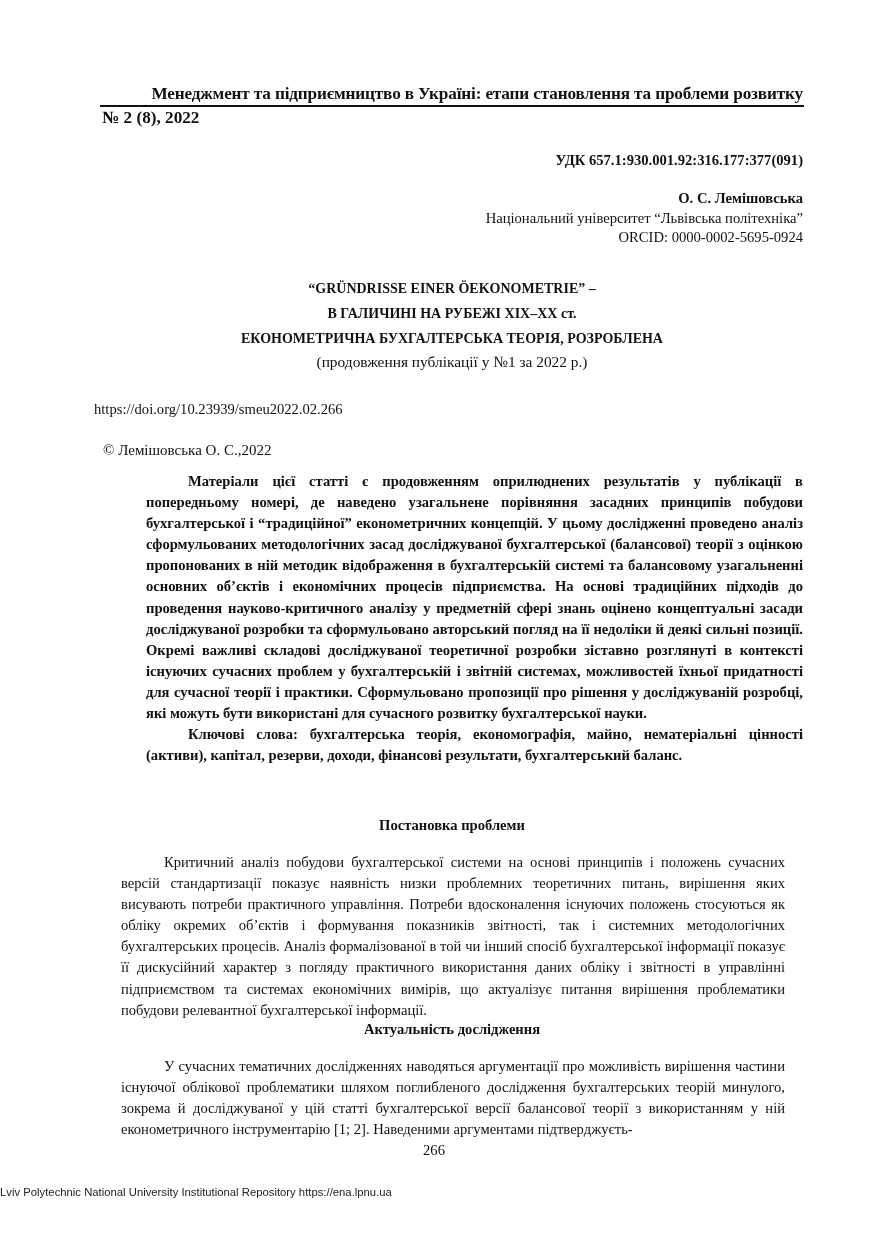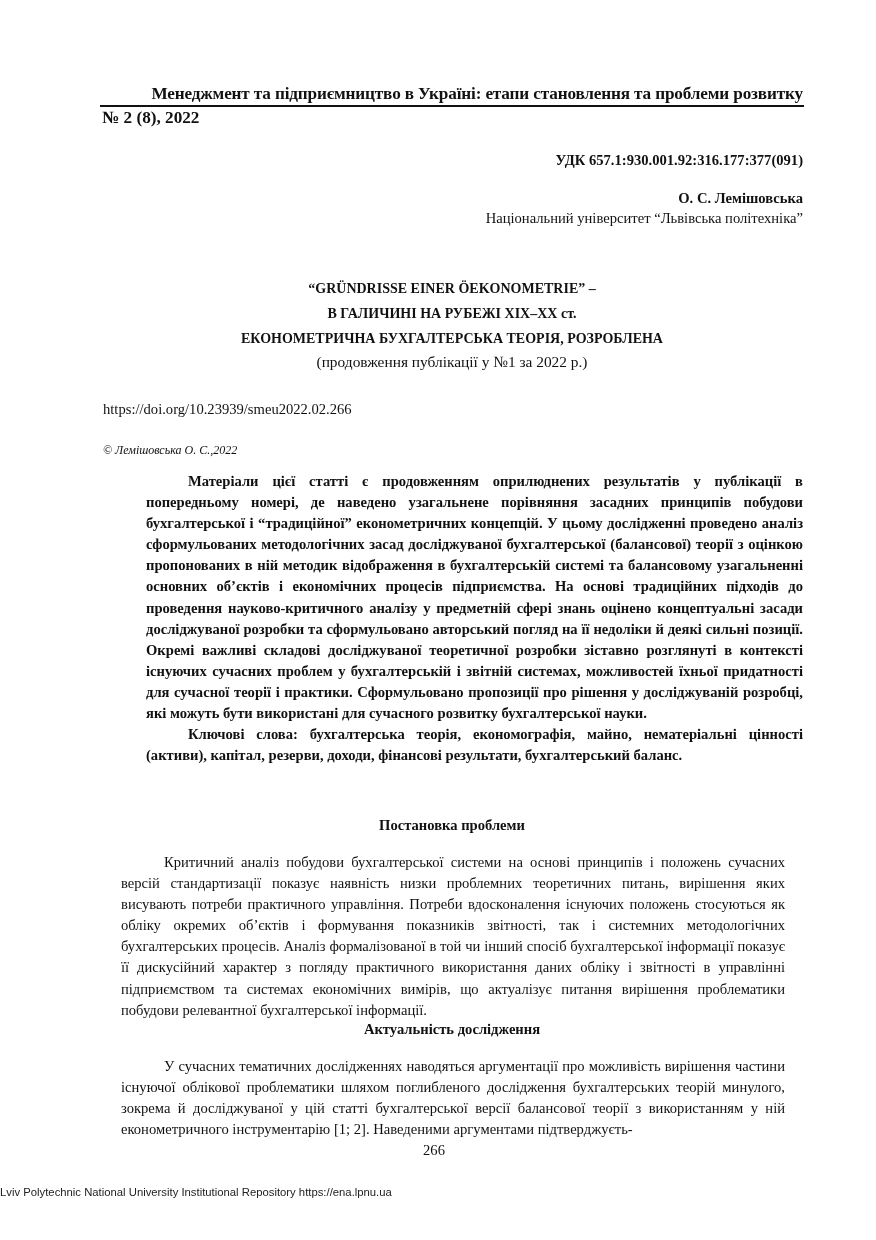--- a/index.html
+++ b/index.html
@@ -78,32 +78,31 @@
       line-height: 25px;
       white-space: nowrap;
     }
     .subtitle {
       font-size: 15.4px;
       line-height: 21px;
       margin-top: 0px;
     }
     .doi {
       position: absolute;
-      left: 103px;
+      left: 94px;
       top: 400px;
       font-size: 14.6px;
       line-height: 18px;
     }
     .copyright {
       position: absolute;
       left: 103px;
       top: 441px;
-      font-size: 12px;
-      line-height: 18px;
-      font-style: italic;
+      font-size: 15px;
+      line-height: 18px;
     }
     .abstract {
       position: absolute;
       left: 146px;
       width: 657px;
       top: 471px;
       font-weight: bold;
       font-size: 14.6px;
       line-height: 21.1px;
       text-align: justify;
@@ -158,20 +157,21 @@
 
   <div class="journal-title">Менеджмент та підприємництво в Україні: етапи становлення та проблеми розвитку</div>
   <div class="journal-rule"></div>
   <div class="issue">№ 2 (8), 2022</div>
 
   <div class="udk">УДК 657.1:930.001.92:316.177:377(091)</div>
 
   <div class="author-block">
     <div class="author">О. С. Лемішовська</div>
     <div>Національний університет “Львівська політехніка”</div>
+    <div>ORCID: 0000-0002-5695-0924</div>
   </div>
 
   <div class="title-block">
     <div class="title-line">“GRÜNDRISSE EINER ÖEKONOMETRIE” –</div>
     <div class="title-line">В ГАЛИЧИНІ НА РУБЕЖІ XIX–XX ст.</div>
     <div class="title-line">ЕКОНОМЕТРИЧНА БУХГАЛТЕРСЬКА ТЕОРІЯ,  РОЗРОБЛЕНА</div>
     <div class="subtitle">(продовження публікації у №1 за 2022 р.)</div>
   </div>
 
   <div class="doi">https://doi.org/10.23939/smeu2022.02.266</div>

